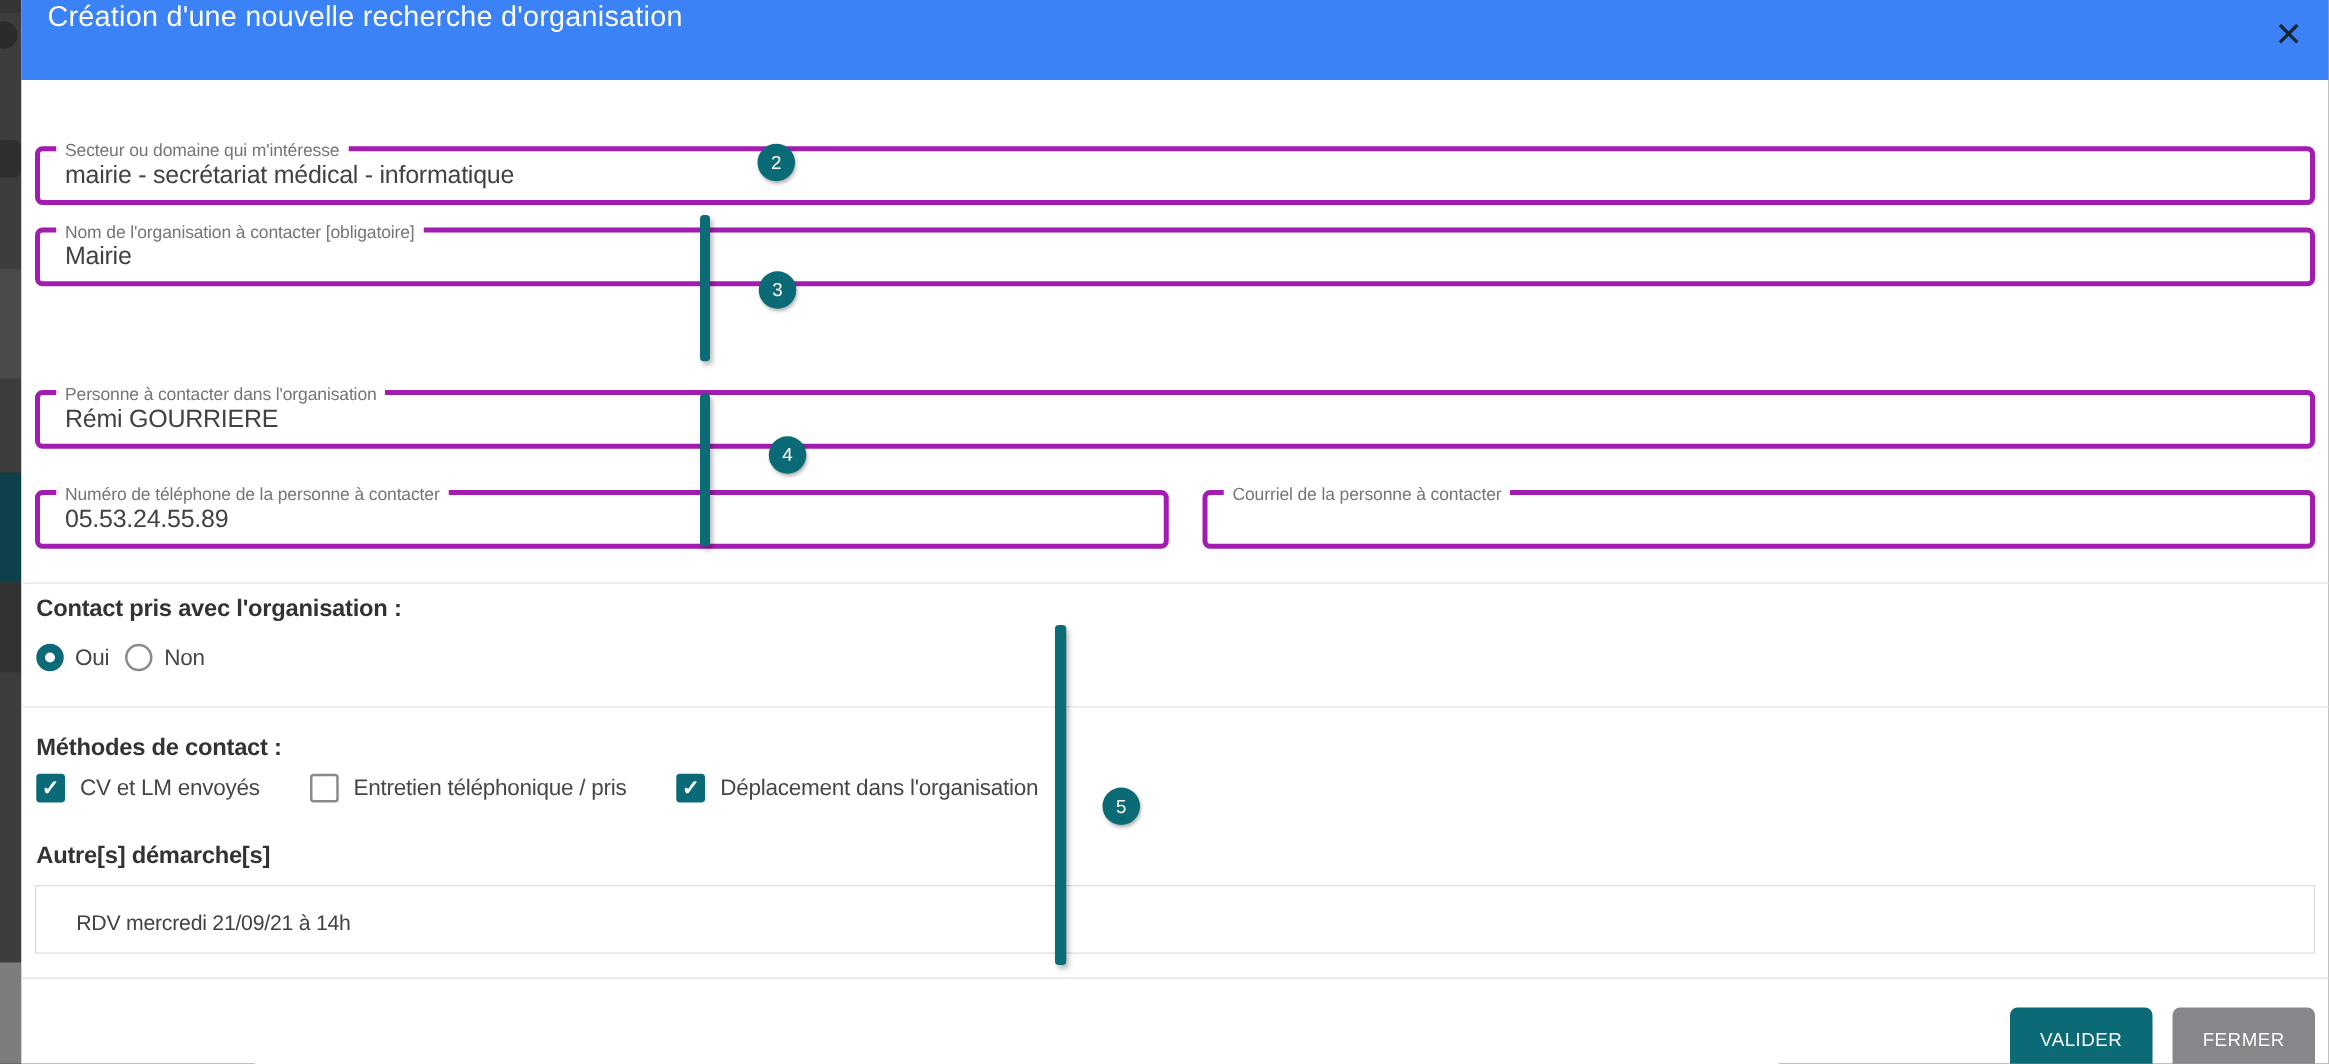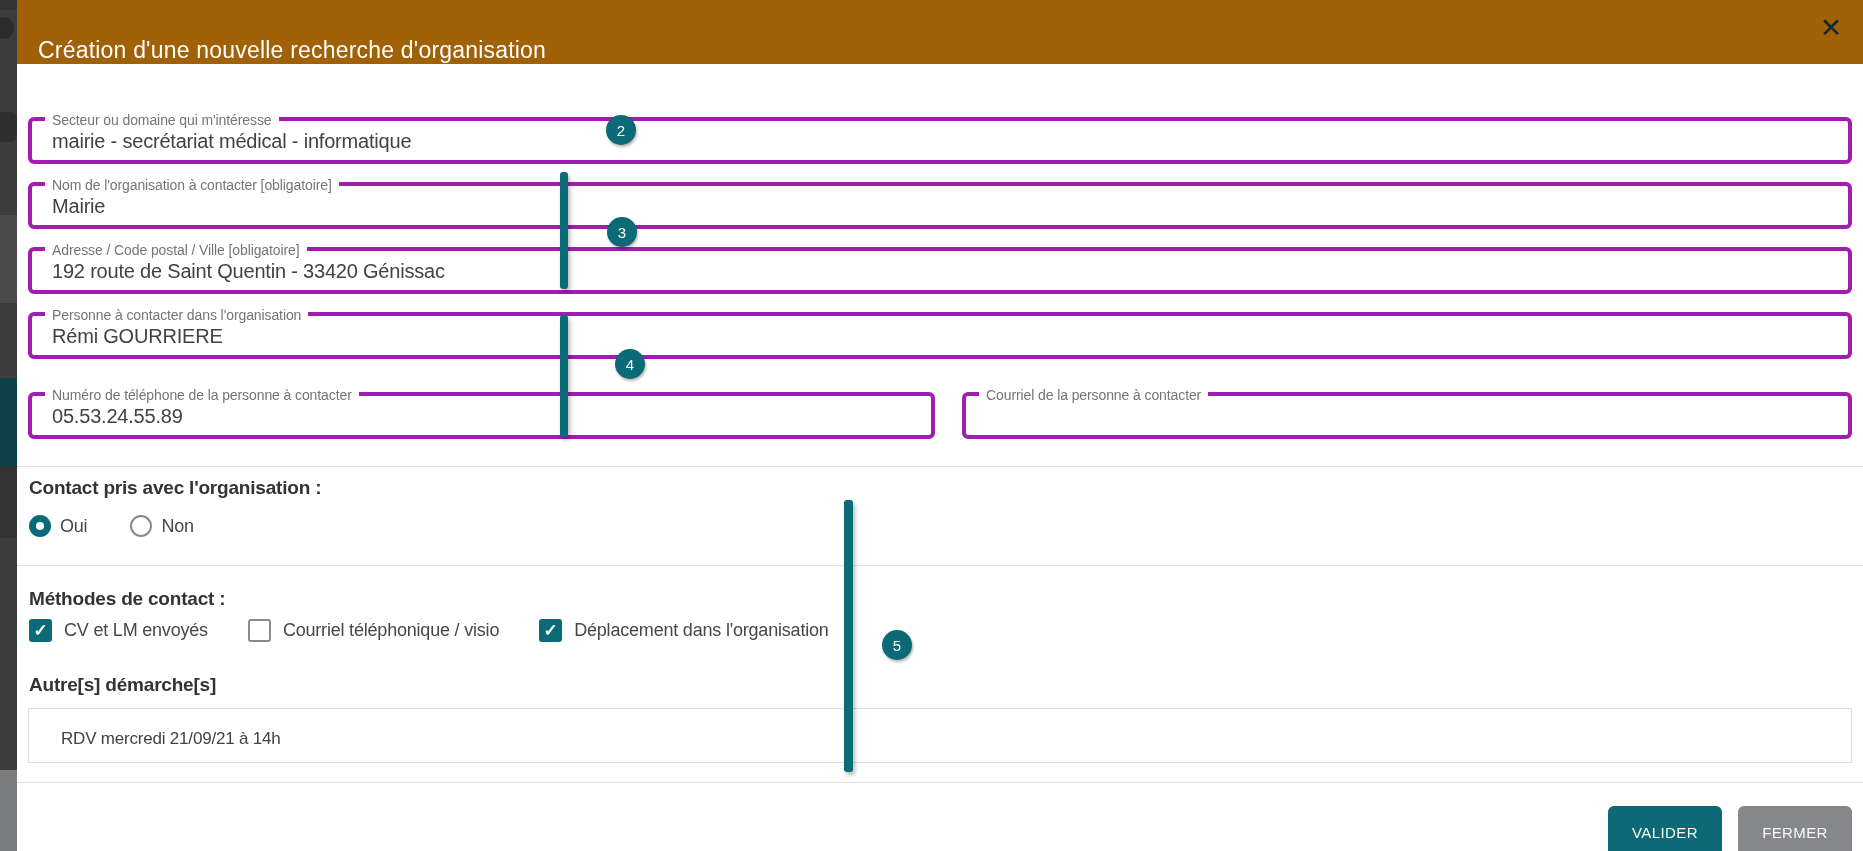--- a/index.html
+++ b/index.html
@@ -12,42 +12,42 @@
   .bg-top { top:0; height:10px; background:#343434; }
   .bg-circle { position:absolute; left:-8px; top:17px; width:22px; height:22px; border-radius:50%; background:#2b2b2b; }
   .bg-blob { top:112px; height:30px; background:#2f2f2f; border-radius:0 6px 6px 0; }
   .bg-light { top:215px; height:88px; background:#4a4a4a; }
   .bg-teal { top:378px; height:88px; background:#0d4049; }
   .bg-dark { top:466px; height:72px; background:#333333; }
   .bg-bottom { top:770px; height:81px; background:#7b7d7e; }
 
   
   .modal { position:absolute; left:17px; top:0; width:1846px; height:851px; background:#ffffff; }
-  .modal-header { position:absolute; left:0; top:0; width:100%; height:64px; background:#a16207; display:flex; align-items:flex-end; }
+  .modal-header { position:absolute; left:0; top:0; width:100%; height:64px; background:#3b82f6; display:flex; align-items:flex-start; }
   .modal-title { color:#fdfdfd; font-size:23px; letter-spacing:0.2px; margin-left:21px; font-weight:400; }
   .close-x { position:absolute; right:14px; top:10px; width:36px; height:36px; color:#17262e; font-size:27px; line-height:36px; text-align:center; cursor:pointer; font-weight:400; }
 
   
   .field { position:absolute; border:4px solid #a21caf; border-radius:6px; background:#fff; }
   .field .flabel { position:absolute; top:-9px; left:13px; background:#ffffff; padding:0 7px; font-size:14px; color:#757575; letter-spacing:-0.1px; white-space:nowrap; }
   .field .fvalue { position:absolute; left:20px; top:50%; transform:translateY(-50%); font-size:20px; color:#424242; letter-spacing:-0.2px; white-space:nowrap; }
 
   .f-sector  { left:11px; top:117px; width:1824px; height:47px; }
   .f-orgname { left:11px; top:182px; width:1824px; height:47px; }
   .f-address { left:11px; top:247px; width:1824px; height:47px; }
   .f-person  { left:11px; top:312px; width:1824px; height:47px; }
   .f-phone   { left:11px; top:392px; width:907px; height:47px; }
   .f-email   { left:945px; top:392px; width:890px; height:47px; }
 
   .divider { position:absolute; left:0; width:1846px; height:1px; background:#e3e3e3; }
 
   .section-heading { position:absolute; left:12px; font-size:19px; font-weight:700; color:#333333; letter-spacing:-0.2px; }
 
   
-  .radio-row { position:absolute; left:12px; top:515px; display:flex; align-items:center; gap:43px; }
+  .radio-row { position:absolute; left:12px; top:515px; display:flex; align-items:center; gap:13px; }
   .radio-opt { display:flex; align-items:center; gap:9px; cursor:pointer; }
   .radio-circ { width:22px; height:22px; border-radius:50%; border:2px solid #8a8a8a; background:#fff; }
   .radio-circ.on { border:7px solid #0b6a78; }
   .opt-label { font-size:18px; color:#474747; letter-spacing:-0.2px; }
 
   
   .check-row { position:absolute; left:12px; top:619px; display:flex; align-items:center; }
   .check-opt { display:flex; align-items:center; gap:12px; cursor:pointer; margin-right:40px; }
   .check-box { width:23px; height:23px; border-radius:3px; border:2px solid #8a8a8a; background:#fff; color:transparent; font-size:17px; line-height:19px; text-align:center; font-weight:700; }
   .check-box.on { background:#0b6a78; border-color:#0b6a78; color:#ffffff; }
@@ -96,24 +96,20 @@
   <div class="field f-sector">
     <span class="flabel">Secteur ou domaine qui m'intéresse</span>
     <span class="fvalue">mairie - secrétariat médical - informatique</span>
   </div>
 
   <div class="field f-orgname">
     <span class="flabel">Nom de l'organisation à contacter [obligatoire]</span>
     <span class="fvalue">Mairie</span>
   </div>
 
-  <div class="field f-address">
-    <span class="flabel">Adresse / Code postal / Ville [obligatoire]</span>
-    <span class="fvalue">192 route de Saint Quentin - 33420 Génissac</span>
-  </div>
 
   <div class="field f-person">
     <span class="flabel">Personne à contacter dans l'organisation</span>
     <span class="fvalue">Rémi GOURRIERE</span>
   </div>
 
   <div class="field f-phone">
     <span class="flabel">Numéro de téléphone de la personne à contacter</span>
     <span class="fvalue">05.53.24.55.89</span>
   </div>
@@ -139,21 +135,21 @@
   <div class="divider" style="top:565px;"></div>
 
   <div class="section-heading" style="top:588px;">Méthodes de contact :</div>
   <div class="check-row">
     <div class="check-opt">
       <span class="check-box on">✓</span>
       <span class="opt-label">CV et LM envoyés</span>
     </div>
     <div class="check-opt">
       <span class="check-box"></span>
-      <span class="opt-label">Courriel téléphonique / visio</span>
+      <span class="opt-label">Entretien téléphonique / pris</span>
     </div>
     <div class="check-opt">
       <span class="check-box on">✓</span>
       <span class="opt-label">Déplacement dans l'organisation</span>
     </div>
   </div>
 
   <div class="section-heading" style="top:674px;">Autre[s] démarche[s]</div>
   <div class="other-box">
     <span class="ovalue">RDV mercredi 21/09/21 à 14h</span>

